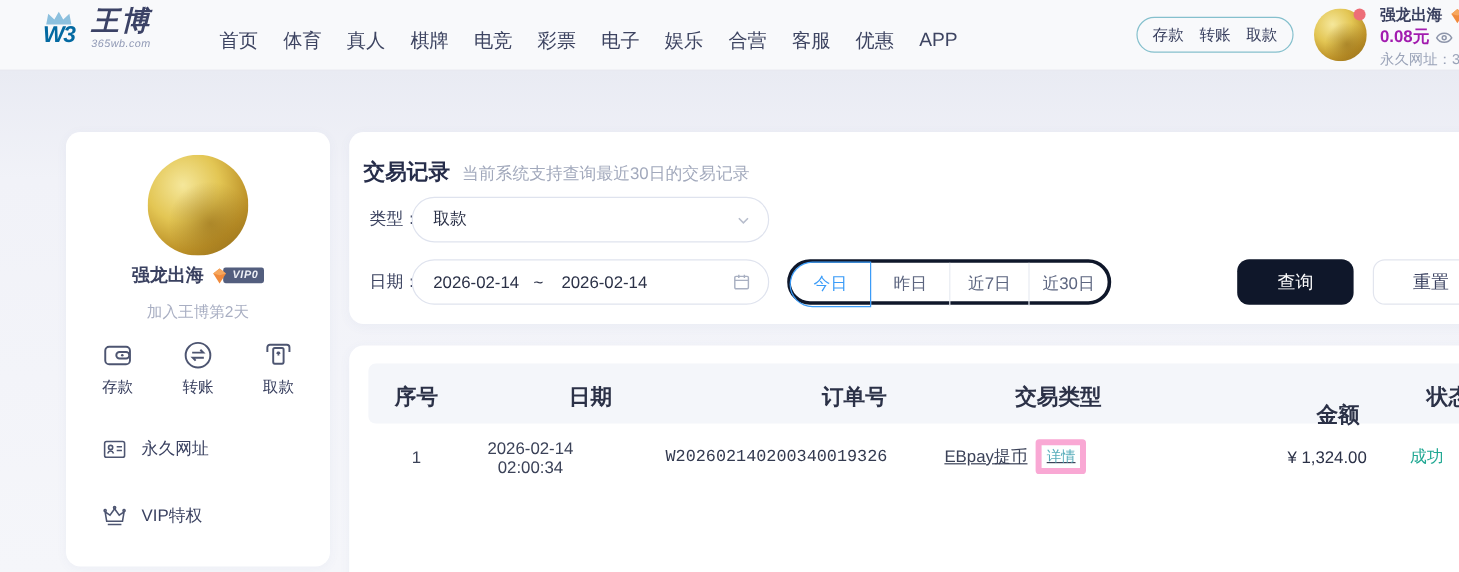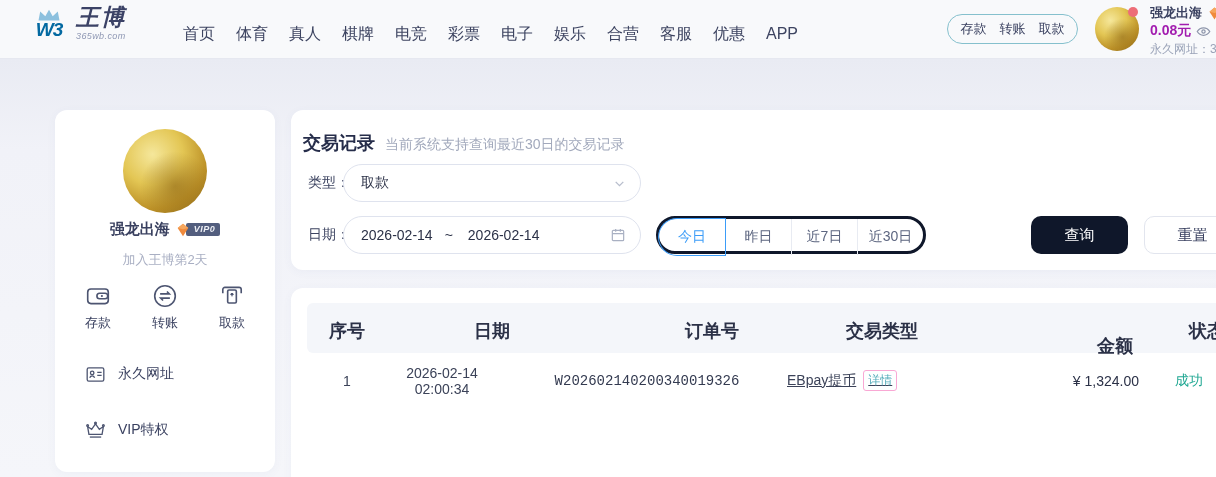--- a/index.html
+++ b/index.html
@@ -79,21 +79,21 @@
   .th.c2{padding-left:90px;}
   .th.c3{padding-left:20px;}
   .th.c4{text-align:right;padding-right:14px;margin-top:31px;}
   .t-row{position:absolute;left:16px;top:65px;width:960px;height:55px;}
   .td{font-size:14px;color:#3b4258;text-align:center;}
   .td.c1{padding-right:50px;}
   .td.c2{padding-right:40px;color:#333a50;font-family:Liberation Mono, monospace;}
   .td.c3{display:flex;align-items:center;gap:7px;padding-right:40px;text-decoration:underline;}
   .td.c4{text-align:right;padding-right:8px;color:#2b3147;}
   .td.c5{color:#21a893;transform:translateX(-18px);}
-  .detail-badge{font-size:12px;color:#55acba;border:1px solid #f9a8d4;border-radius:3px;padding:1px 4px;background:#fdffff;cursor:pointer;white-space:nowrap;}
+  .detail-badge{font-size:12px;color:#55acba;border:5px solid #f9a8d4;border-radius:3px;padding:1px 4px;background:#fdffff;cursor:pointer;white-space:nowrap;}
   svg{display:block;}
 </style>
 </head>
 <body>
 
 <div class="page">
 
   <header class="topbar">
     <div class="logo">
       <div class="logo-mark">

